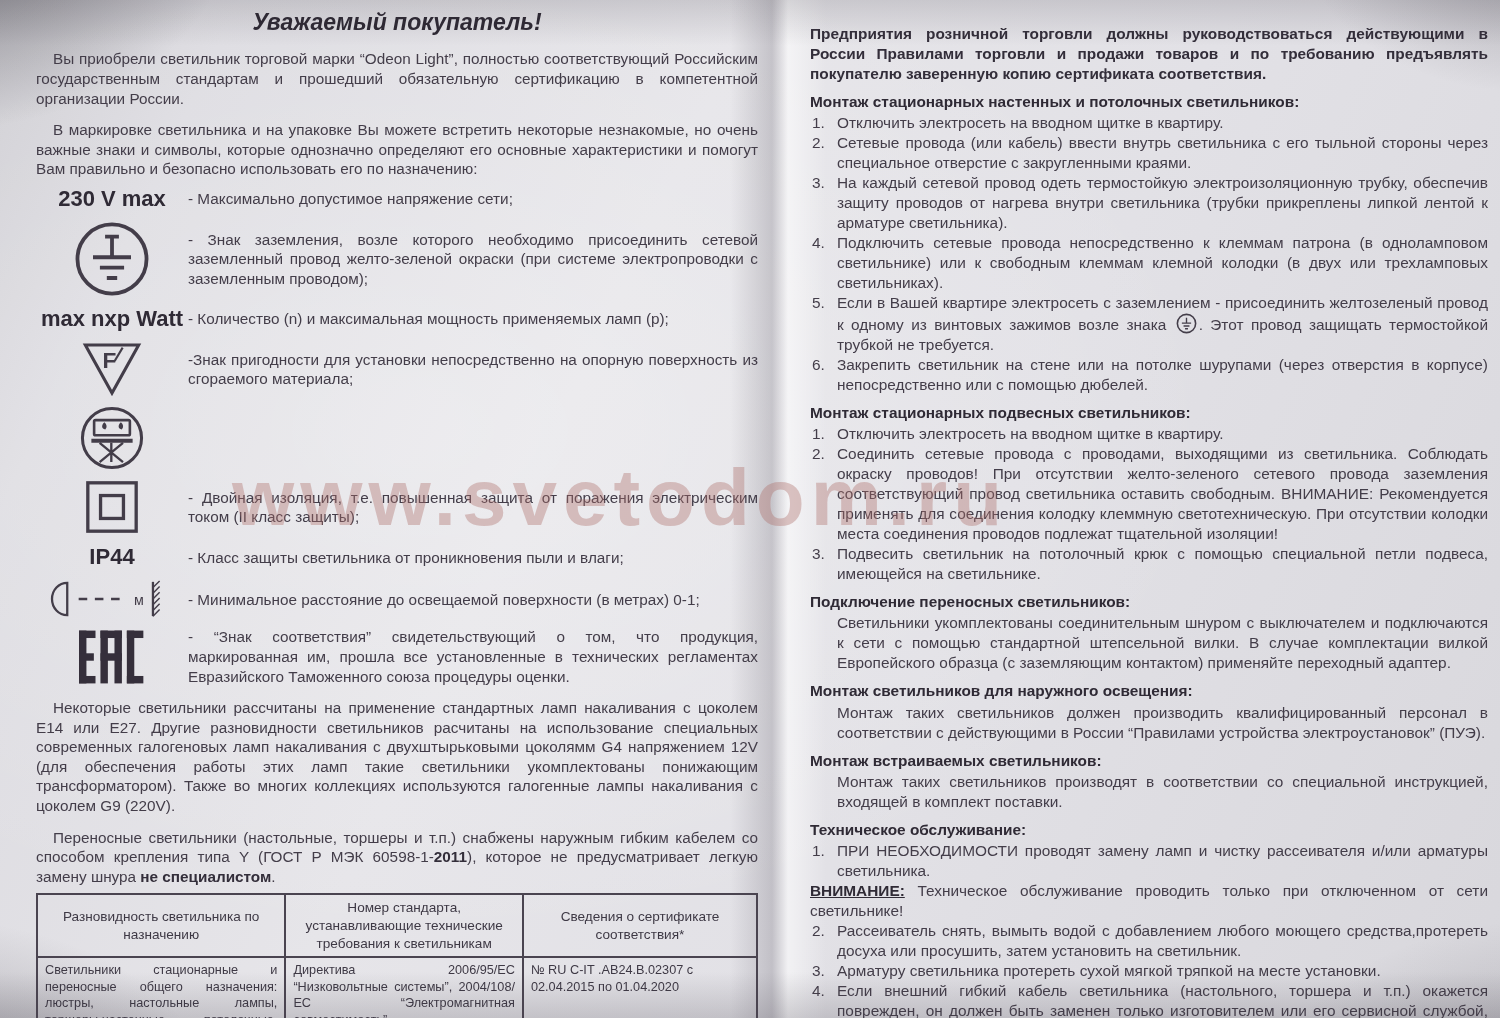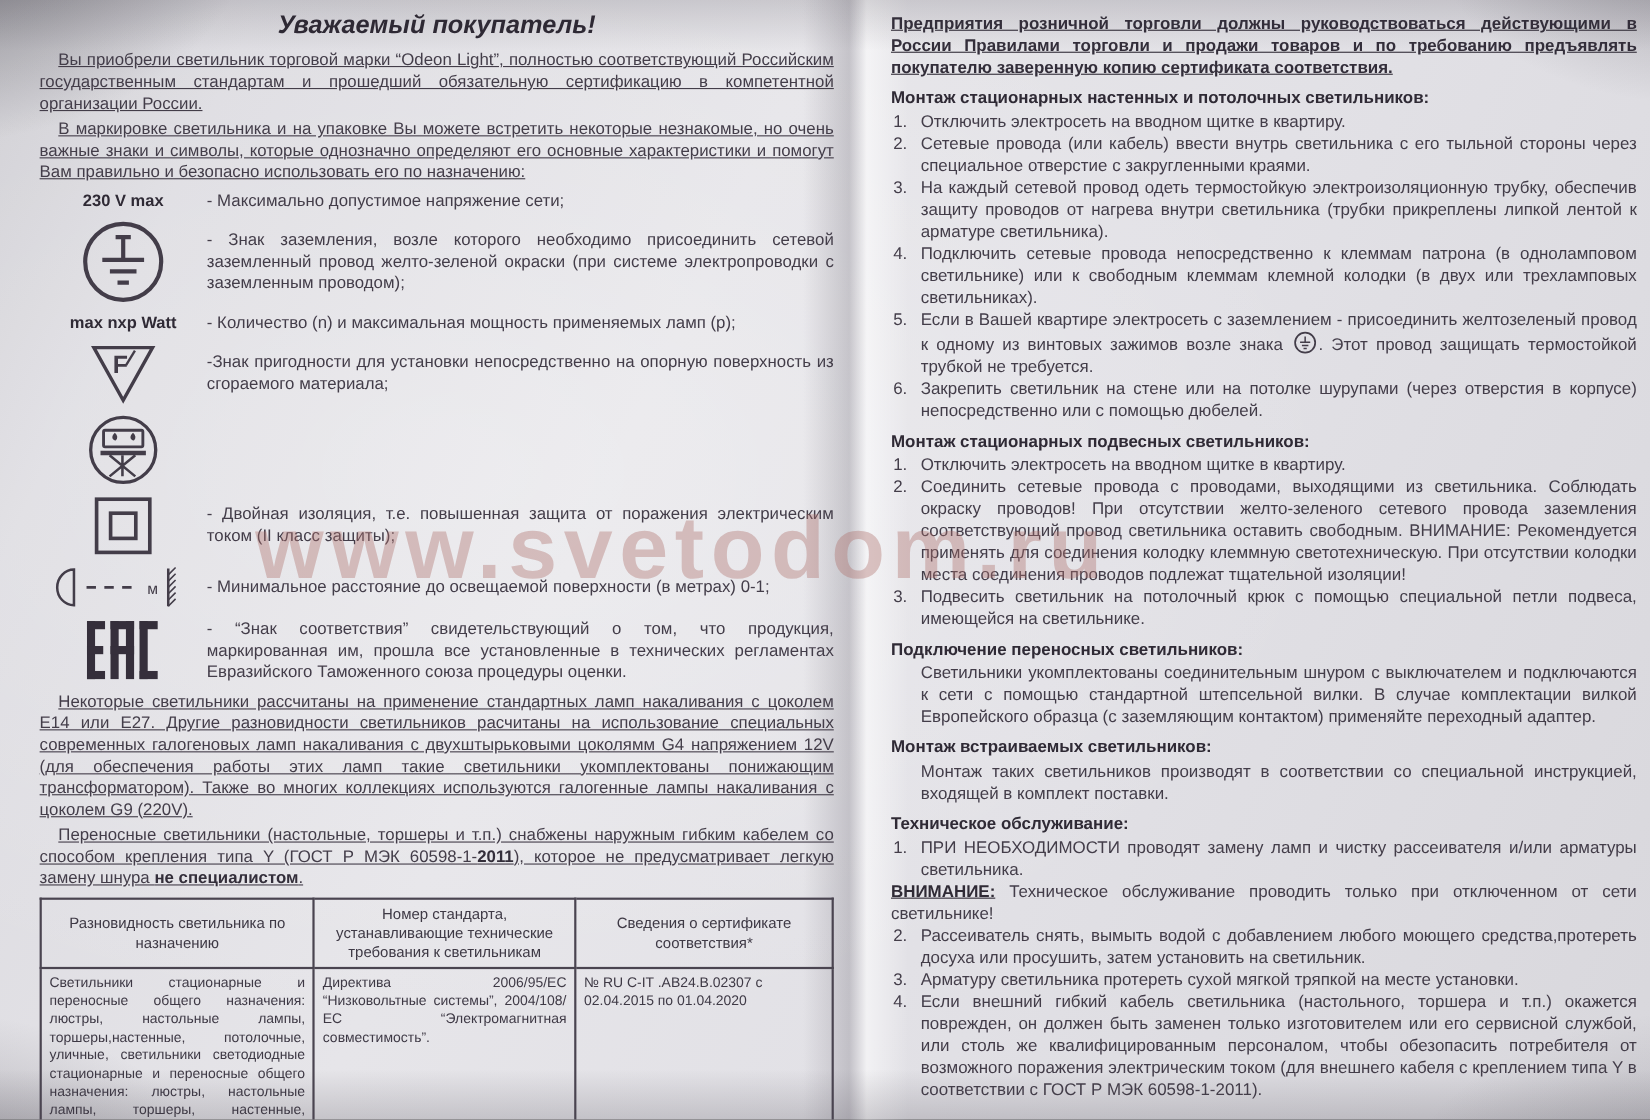--- a/index.html
+++ b/index.html
@@ -21,29 +21,29 @@
   }
   .watermark {
     position:absolute; left:232px; top:452px; z-index:6;
     font-size:80px; font-weight:bold; letter-spacing:6px; white-space:nowrap;
     color:rgba(174,110,104,.38); pointer-events:none;
   }
   .page { position:absolute; top:0; z-index:2; }
   .page-left  { left:36px;  width:722px; top:6px;  font-size:15.3px; line-height:1.28; }
   .page-right { left:810px; width:678px; top:12px; font-size:15.4px; line-height:1.3; }
   .title { margin:2px 0 8px; text-align:center; font-size:23px; font-weight:bold; font-style:italic; color:#2e2934; }
-  .para { margin:0 0 4px; text-align:justify;text-decoration:underline; }
+  .para { margin:12px 0 4px; text-align:justify; }
   .indent { text-indent:17px; }
   .bold { font-weight:bold; color:#332e3a; }
   b { color:#332e3a; }
   
   .symbols { margin:6px 0 4px; }
   .sym-row { display:flex; align-items:center; margin-bottom:8px; }
   .sym-cell { flex:0 0 152px; text-align:center; }
-  .sym-label { font-weight:bold; font-size:15px; color:#2f2a35; white-space:nowrap; }
+  .sym-label { font-weight:bold; font-size:22px; color:#2f2a35; white-space:nowrap; }
   .sym-text { flex:1; text-align:justify; }
   svg.sym-svg { display:block; margin:0 auto; }
   
   .cert-table { width:100%; border-collapse:collapse; margin:7px 0 8px; font-size:12.7px; line-height:1.3; color:#3e3945; }
   .cert-table th, .cert-table td { border:2px solid #4a4450; padding:4px 7px; vertical-align:top; }
   .cert-table th { font-weight:normal; text-align:center; vertical-align:middle; font-size:13.6px; }
   .cert-table td { text-align:justify; }
   .cert-table td.c3 { text-align:left; }
   
   .sec-title { font-weight:bold; color:#2f2a35; margin:8px 0 1px; }
@@ -113,20 +113,24 @@
       <div class="sym-row">
         <div class="sym-cell">
           <svg class="sym-svg" width="56" height="56" viewBox="0 0 44 44" fill="none" stroke="#433d49" stroke-width="2.6">
             <rect x="3" y="3" width="38" height="38"></rect>
             <rect x="13" y="13" width="18" height="18"></rect>
           </svg>
         </div>
         <div class="sym-text">- Двойная изоляция, т.е. повышенная защита от поражения электрическим током (II класс защиты);</div>
       </div>
 
+      <div class="sym-row">
+        <div class="sym-cell"><span class="sym-label">IP44</span></div>
+        <div class="sym-text">- Класс защиты светильника от проникновения пыли и влаги;</div>
+      </div>
 
       <div class="sym-row">
         <div class="sym-cell">
           <svg class="sym-svg" width="126" height="40" viewBox="0 0 130 42" fill="none" stroke="#433d49" stroke-width="2.4">
             <path d="M18 4 A16 17 0 0 0 18 38 Z"></path>
             <path d="M30 21 H80" stroke-dasharray="9 8" stroke-width="2.6"></path>
             <text x="88" y="27" stroke="none" fill="#433d49" font-size="15" font-family="Liberation Sans, sans-serif">м</text>
             <path d="M108 3 V39"></path>
             <path d="M108 9 L115 2 M108 15 L115 8 M108 21 L115 14 M108 27 L115 20 M108 33 L115 26 M108 39 L115 32" stroke-width="1.5"></path>
           </svg>
@@ -204,20 +208,24 @@
       <div class="item"><span class="num">1.</span><span>Отключить электросеть на вводном щитке в квартиру.</span></div>
       <div class="item"><span class="num">2.</span><span>Соединить сетевые провода с проводами, выходящими из светильника. Соблюдать окраску проводов! При отсутствии желто-зеленого сетевого провода заземления соответствующий провод светильника оставить свободным. ВНИМАНИЕ: Рекомендуется применять для соединения колодку клеммную светотехническую. При отсутствии колодки места соединения проводов подлежат тщательной изоляции!</span></div>
       <div class="item"><span class="num">3.</span><span>Подвесить светильник на потолочный крюк с помощью специальной петли подвеса, имеющейся на светильнике.</span></div>
     </div>
 
     <div class="section">
       <div class="sec-title">Подключение переносных светильников:</div>
       <div class="sec-body">Светильники укомплектованы соединительным шнуром с выключателем и подключаются к сети с помощью стандартной штепсельной вилки. В случае комплектации вилкой Европейского образца (с заземляющим контактом) применяйте переходный адаптер.</div>
     </div>
 
+    <div class="section">
+      <div class="sec-title">Монтаж светильников для наружного освещения:</div>
+      <div class="sec-body">Монтаж таких светильников должен производить квалифицированный персонал в соответствии с действующими в России “Правилами устройства электроустановок” (ПУЭ).</div>
+    </div>
 
     <div class="section">
       <div class="sec-title">Монтаж встраиваемых светильников:</div>
       <div class="sec-body">Монтаж таких светильников производят в соответствии со специальной инструкцией, входящей в комплект поставки.</div>
     </div>
 
     <div class="section">
       <div class="sec-title">Техническое обслуживание:</div>
       <div class="item"><span class="num">1.</span><span>ПРИ НЕОБХОДИМОСТИ проводят замену ламп и чистку рассеивателя и/или арматуры светильника.</span></div>
       <div class="warn-line"><span class="warn-label">ВНИМАНИЕ:</span><span> Техническое обслуживание проводить только при отключенном от сети светильнике!</span></div>

